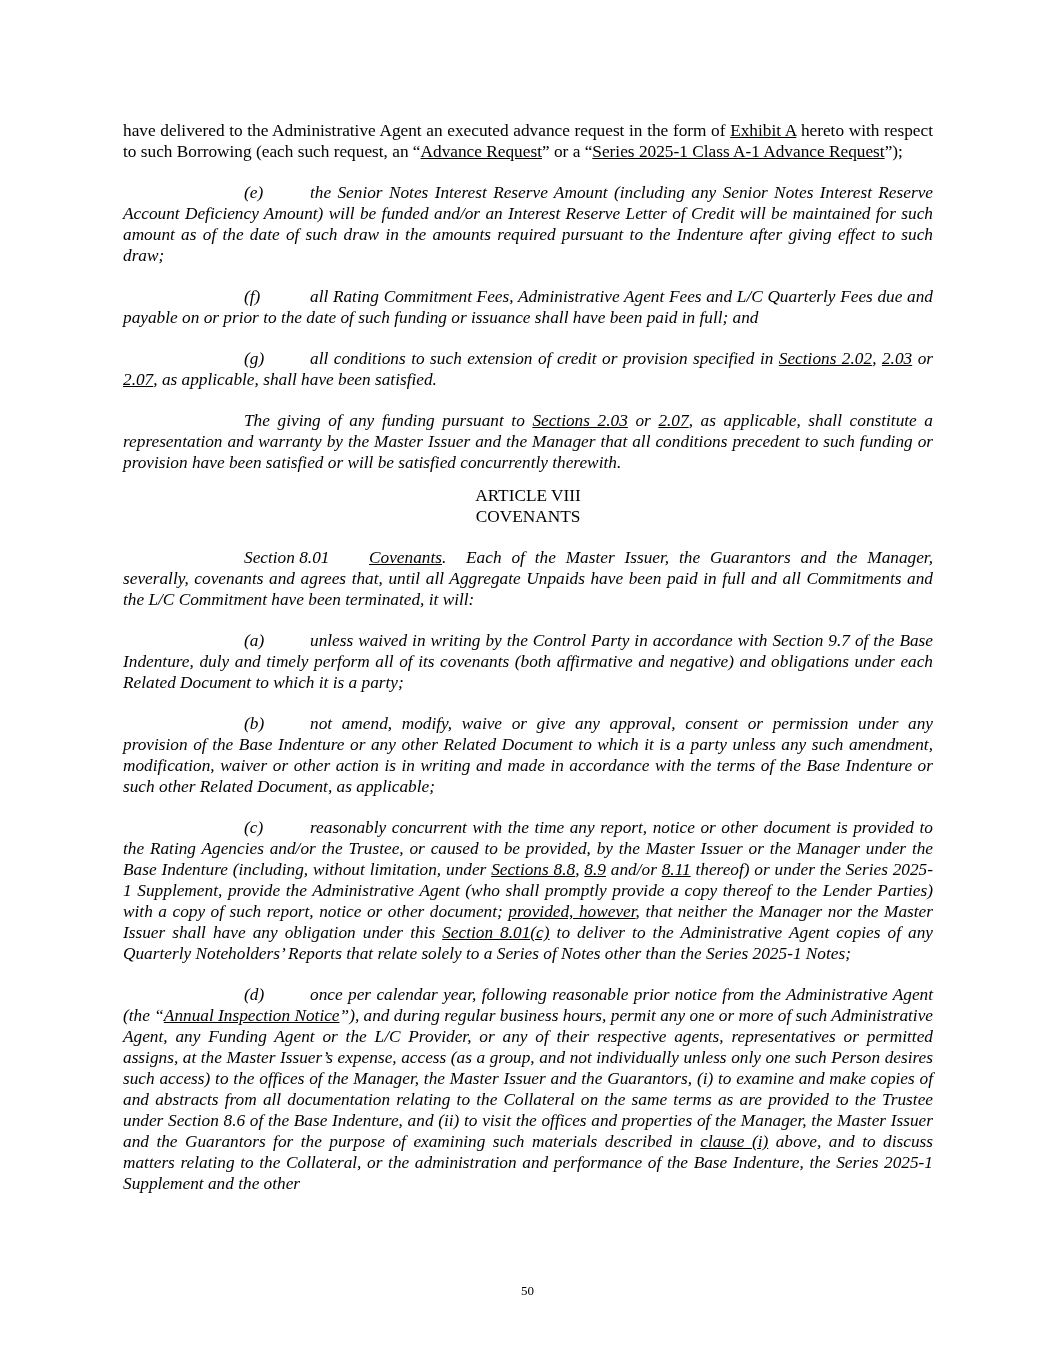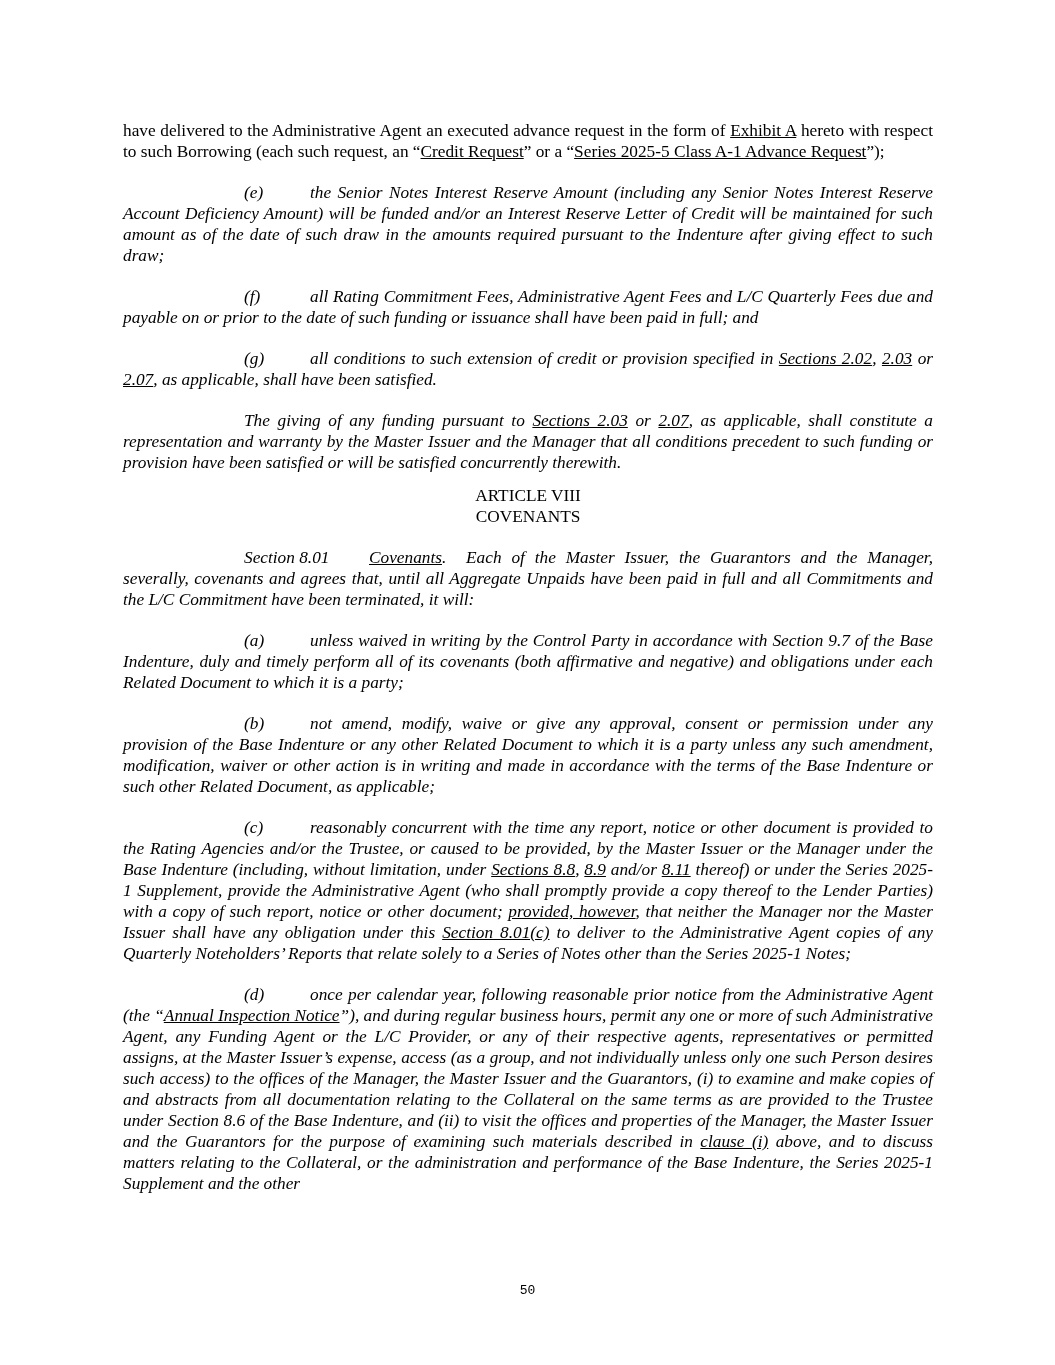--- a/index.html
+++ b/index.html
@@ -41,30 +41,29 @@
   }
   .article-heading div { line-height: 21px; }
   .page-number {
     position: absolute;
     top: 1283px;
     left: 0;
     width: 100%;
     text-align: center;
     font-size: 13px;
     color: #000000;
-    font-family: Liberation Mono, monospace;
   }
 </style>
 </head>
 <body>
 
 <div class="page">
   <div class="doc">
 
-    <p class="para first"><span>have delivered to the Administrative Agent an executed advance request in the form of </span><span class="u">Exhibit A</span><span> hereto with respect to such Borrowing (each such request, an “</span><span class="u">Credit Request</span><span>” or a “</span><span class="u">Series 2025-5 Class A-1 Advance Request</span><span>”);</span></p>
+    <p class="para first"><span>have delivered to the Administrative Agent an executed advance request in the form of </span><span class="u">Exhibit A</span><span> hereto with respect to such Borrowing (each such request, an “</span><span class="u">Advance Request</span><span>” or a “</span><span class="u">Series 2025-1 Class A-1 Advance Request</span><span>”);</span></p>
 
     <p class="para indent"><span class="tab-label" style="width: 66px;">(e)</span><span>the Senior Notes Interest Reserve Amount (including any Senior Notes Interest Reserve Account Deficiency Amount) will be funded and/or an Interest Reserve Letter of Credit will be maintained for such amount as of the date of such draw in the amounts required pursuant to the Indenture after giving effect to such draw;</span></p>
 
     <p class="para indent"><span class="tab-label" style="width: 66px;">(f)</span><span>all Rating Commitment Fees, Administrative Agent Fees and L/C Quarterly Fees due and payable on or prior to the date of such funding or issuance shall have been paid in full; and</span></p>
 
     <p class="para indent"><span class="tab-label" style="width: 66px;">(g)</span><span>all conditions to such extension of credit or provision specified in </span><span class="u">Sections 2.02</span><span>, </span><span class="u">2.03</span><span> or </span><span class="u">2.07</span><span>, as applicable, shall have been satisfied.</span></p>
 
     <p class="para indent"><span>The giving of any funding pursuant to </span><span class="u">Sections 2.03</span><span> or </span><span class="u">2.07</span><span>, as applicable, shall constitute a representation and warranty by the Master Issuer and the Manager that all conditions precedent to such funding or provision have been satisfied or will be satisfied concurrently therewith.</span></p>
 
     <div class="article-heading">

